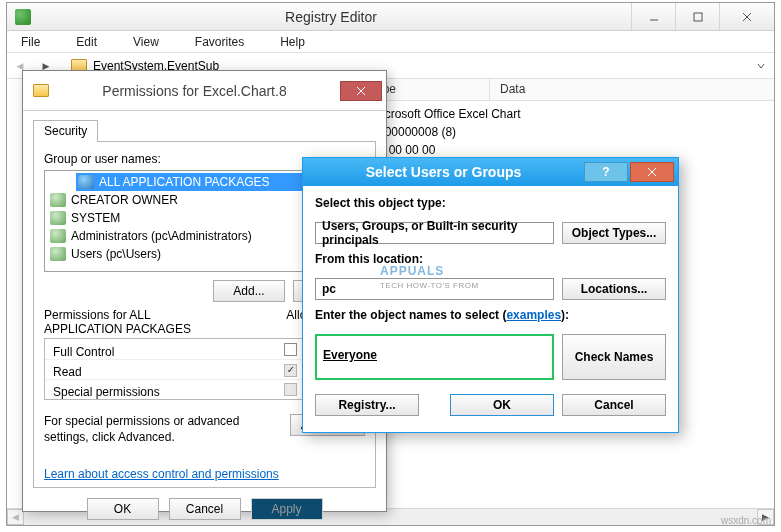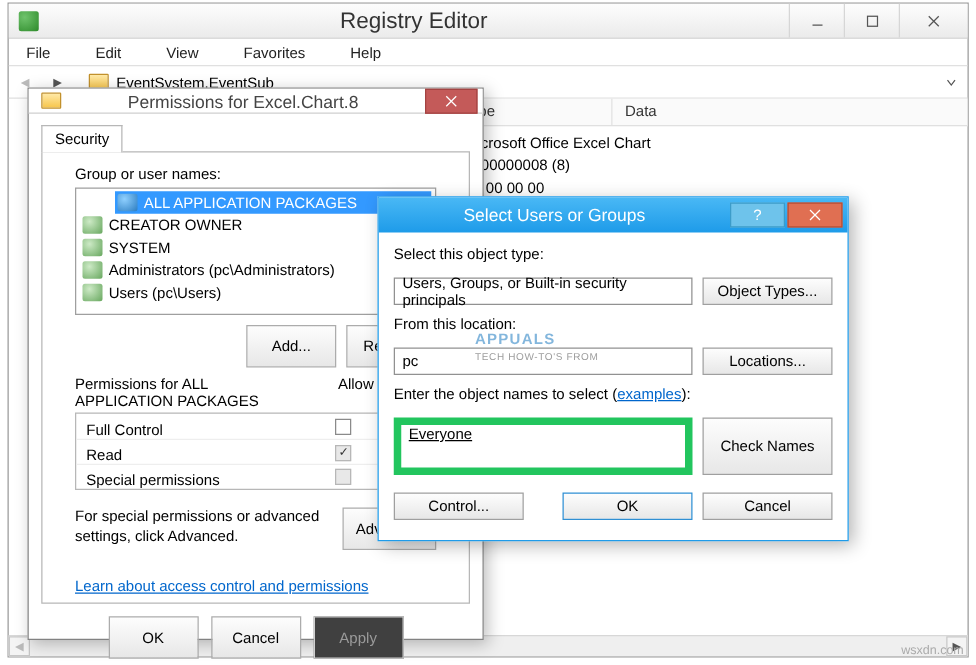--- a/index.html
+++ b/index.html
@@ -2,83 +2,83 @@
 <html><head>
   <meta charset="utf-8">
   <style>
     * { box-sizing: border-box; margin: 0; padding: 0; font-family: "Segoe UI", Tahoma, sans-serif; font-size: 12px; }
     body { background: #fff; width: 781px; height: 532px; position: relative; overflow: hidden; }
     
     
     .regedit { position: absolute; left: 6px; top: 2px; width: 769px; height: 524px; border: 1px solid #9a9a9a; background: #fff; }
     .regedit-titlebar { height: 28px; background: linear-gradient(#fdfdfd,#ebebeb); display: flex; align-items: center; border-bottom: 1px solid #d0d0d0; }
     .regedit-titlebar .icon { width: 16px; height: 16px; margin-left: 8px; background: radial-gradient(circle at 30% 30%, #6fc36c, #2d8a2a); border-radius: 2px; }
-    .regedit-titlebar .title { flex: 1; text-align: center; font-size: 18px; color: #333; }
+    .regedit-titlebar .title { flex: 1; text-align: center; font-size: 14px; color: #333; }
     .winbtns { display: flex; height: 100%; }
     .winbtn { width: 44px; display:flex; align-items:center; justify-content:center; border-left:1px solid #d6d6d6; color:#555;}
     .winbtn.close { width:55px; }
     .menubar { height: 22px; display:flex; align-items:center; padding-left:6px; gap:20px; border-bottom:1px solid #e0e0e0; }
     .menubar span { padding: 2px 8px; color:#222;}
     .addrbar { height: 26px; display:flex; align-items:center; border-bottom:1px solid #e0e0e0; }
     .addrbar .navbtn { width:22px; height:22px; margin:0 2px; display:flex; align-items:center; justify-content:center; border:1px solid transparent;}
     .addrbar .folder { width:16px; height:13px; margin-left:12px; background: linear-gradient(#ffe9a7,#f7c64d); border:1px solid #c2912c; border-radius:1px;}
     .addrbar .path { margin-left:6px; }
     .cols { display:flex; height:22px; border-bottom:1px solid #e0e0e0; background:#fafafa;}
     .colh { padding:3px 10px; border-right:1px solid #e1e1e1; color:#333;}
     .colh.name{width:128px;} .colh.type{width:130px;} .colh.data{flex:1;border-right:none;}
     .databody { position:relative; padding:4px 0;}
     .datarow { display:flex; height:18px; align-items:center;} .datarow .c2{width:130px; padding-left:10px;} .datarow .c3{flex:1; padding-left:10px;}
     .scrollh { position:absolute; left:0; bottom:0; right:0; height:17px; background:#efefef; border-top:1px solid #d7d7d7; display:flex;}
     .scrollh .sbtn{width:17px; display:flex; align-items:center; justify-content:center; border:1px solid #c7c7c7; background:#f4f4f4;}
     
     
     .perm { position:absolute; left:22px; top:70px; width:365px; height:442px; border:1px solid #828282; background:#fff; box-shadow: 3px 3px 12px rgba(0,0,0,.25);}
-    .perm-titlebar { height:20px; background:#fff; display:flex; align-items:center; border-bottom:1px solid #cfcfcf;}
+    .perm-titlebar { height:40px; background:#fff; display:flex; align-items:center; border-bottom:1px solid #cfcfcf;}
     .perm-titlebar .icon { width:16px; height:13px; margin-left:10px; background: linear-gradient(#ffe9a7,#f7c64d); border:1px solid #c2912c; border-radius:1px;}
     .perm-titlebar .title { flex:1; text-align:center; font-size:14px; color:#444;}
     .perm-titlebar .close { width:42px; height:20px; margin-right:4px; background:#c45a59; color:#fff; display:flex; align-items:center; justify-content:center; border:1px solid #a34342;}
     .perm-body { padding:8px 10px 10px;}
     .tab { display:inline-block; border:1px solid #b7b7b7; border-bottom:none; padding:3px 10px 4px; background:#fff; position:relative; top:1px;}
-    .tabpanel { border:1px solid #b7b7b7; padding:10px 26px 6px; background:#fff;}
+    .tabpanel { border:1px solid #b7b7b7; padding:10px 10px 6px; background:#fff;}
     .lbl { margin-bottom:4px; display:block;}
     .listbox { border:1px solid #9f9f9f; background:#fff; height:102px; padding:2px 3px;}
     .listrow { display:flex; align-items:center; height:18px; gap:5px; padding-left:2px;}
     .listrow.sel { background:#3399ff; color:#fff;margin-left:28px;}
     .usricon { width:16px; height:14px; border-radius:2px;}
     .ic-pkg { background: radial-gradient(circle at 35% 30%, #8fd0ff, #2b7cc0);}
     .ic-usr { background: radial-gradient(circle at 35% 30%, #cdeac6, #67a75e);}
     .btnrow { display:flex; justify-content:flex-end; gap:8px; margin:8px 0 6px;}
-    .btn { min-width:72px; height:34px; border:1px solid #acacac; background:linear-gradient(#fdfdfd,#e7e7e7); padding:0 10px; display:inline-flex; align-items:center; justify-content:center;}
-    .btn.dim { color:#9a9a9a; border-color:#cfcfcf; background:#404040;}
+    .btn { min-width:72px; height:22px; border:1px solid #acacac; background:linear-gradient(#fdfdfd,#e7e7e7); padding:0 10px; display:inline-flex; align-items:center; justify-content:center;}
+    .btn.dim { color:#9a9a9a; border-color:#cfcfcf; background:#0c4a6e;}
     .permhdr { display:flex; margin-top:2px;}
     .permhdr .l{flex:1;} .permhdr .r{width:50px;text-align:right;}
     .ptable { border:1px solid #b7b7b7; border-top:1px solid #b7b7b7; margin-top:2px;}
     .prow { display:flex; align-items:flex-end; height:20px; border-top:1px solid #eee; padding:0 8px;}
     .prow:first-child{border-top:none;}
     .prow .pl{flex:1;} .prow .pc{width:44px; text-align:center;}
     .cb { width:13px; height:13px; border:1px solid #8a8a8a; background:#fff; display:inline-block;}
     .cb.chk::after{content:"✓"; font-size:10px; position:relative; top:-3px; left:1px; color:#333;}
     .cb.dim{background:#e8e8e8; border-color:#b7b7b7;}
     .note { margin-top:14px; display:flex; gap:10px; align-items:flex-start;}
     .note .txt{flex:1; line-height:1.3;}
     .link { color:#0066cc; text-decoration:underline; margin-top:22px; display:inline-block;}
     .dlgbtns { display:flex; justify-content:center; gap:10px; margin-top:10px;}
     
     
-    .sug { position:absolute; left:302px; top:157px; width:377px; height:276px; border:1px solid #1e9be9; background:#fff; box-shadow: 4px 4px 14px rgba(0,0,0,.3);}
+    .sug { position:absolute; left:302px; top:157px; width:377px; height:276px; border:1px solid #1e9be9; background:#fff; box-shadow: 4px 4px 14px rgba(0,0,0,.3); font-weight: bold;}
     .sug-titlebar { height:28px; background: linear-gradient(#49b8f5,#1e9be9); display:flex; align-items:center; color:#fff;}
     .sug-titlebar .title{flex:1; text-align:center; font-size:14px;}
     .sug-titlebar .help{width:44px; height:20px; background:#6ec3eb; border:1px solid #3c9cc9; display:flex; align-items:center; justify-content:center;}
     .sug-titlebar .close{width:44px; height:20px; margin:0 4px 0 2px; background:#e06f52; border:1px solid #b74f34; display:flex; align-items:center; justify-content:center;}
     .sug-body { padding:10px 12px 12px;}
     .field { margin-bottom:8px;}
     .field .lbl2 { display:block; margin-bottom:2px;}
     .fieldrow { display:flex; gap:8px; align-items:flex-end;margin-top:12px;}
     .txtbox { flex:1; border:1px solid #919191; background:#fff; height:22px; padding:2px 6px; display:flex; align-items:center;}
-    .txtarea { flex:1; border:6px solid #22c55e; background:#fff; height:46px; padding:0 6px; text-decoration:underline;}
+    .txtarea { flex:1; border:2px solid #22c55e; background:#fff; height:46px; padding:12px 6px; text-decoration:underline;}
     .sbtn2 { width:104px; height:22px; border:1px solid #9f9f9f; background:linear-gradient(#fdfdfd,#e7e7e7); display:inline-flex; align-items:center; justify-content:center;}
     .sbtn2.tall{height:46px;}
     .sugbot { display:flex; margin-top:14px;}
     .sugbot .l{flex:1;} .sugbot .r{display:flex; gap:8px;}
     .okbtn { border:1px solid #2f8fd3;}
     
     
     .watermark { position:absolute; left:380px; top:255px; font-size:22px; font-weight:bold; color:#1e7bc1; opacity:.55; letter-spacing:1px; pointer-events:none;}
     .watermark .sub{display:block; font-size:8px; letter-spacing:.5px; font-weight:normal; color:#4a4a4a;}
     .credit { position:absolute; right:10px; bottom:6px; font-size:10px; color:#aaa;}
@@ -275,21 +275,21 @@
     <div class="field">
       <span class="lbl2">
         <span>Enter the object names to select (</span><a style="color:#0066cc;text-decoration:underline;">examples</a><span>):</span>
       </span>
       <div class="fieldrow">
         <div class="txtarea">Everyone</div>
         <span class="sbtn2 tall">Check Names</span>
       </div>
     </div>
     <div class="sugbot">
-      <div class="l"><span class="sbtn2">Control...</span></div>
+      <div class="l"><span class="sbtn2">Registry...</span></div>
       <div class="r">
         <span class="sbtn2 okbtn">OK</span>
         <span class="sbtn2">Cancel</span>
       </div>
     </div>
   </div>
 </div>
 
 <div class="watermark">
   <span>APPUALS</span>

